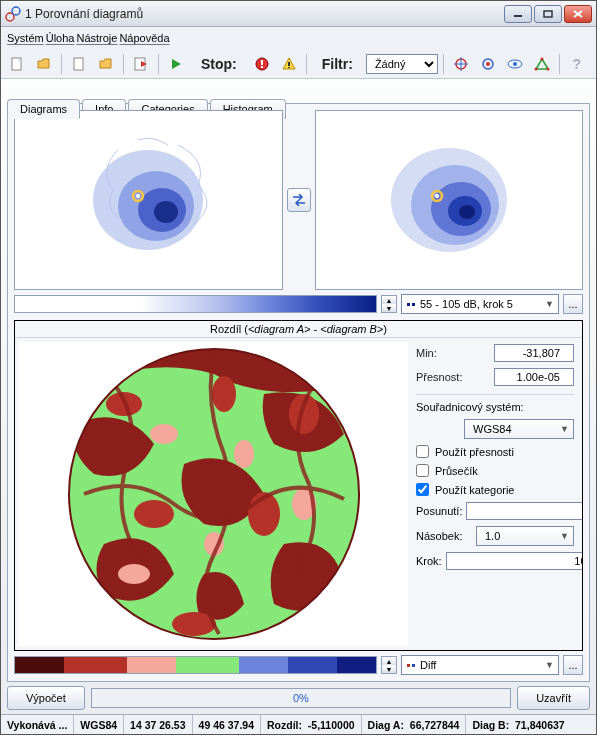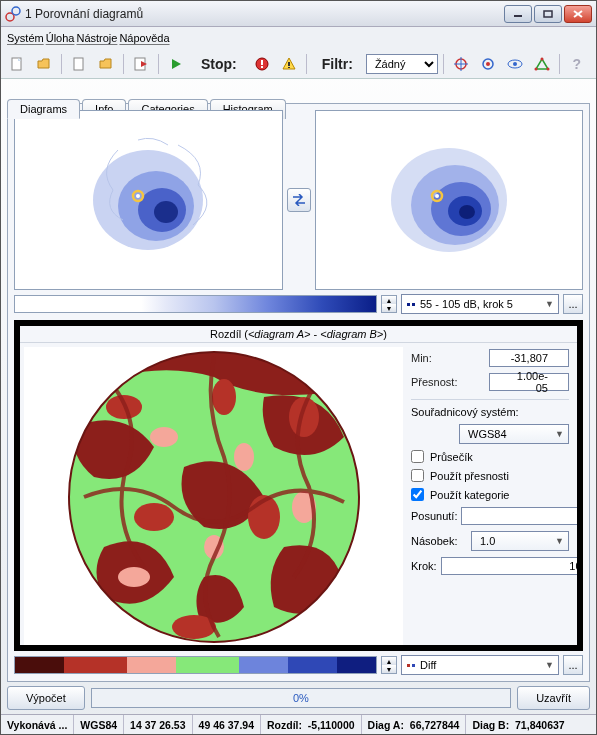--- a/index.html
+++ b/index.html
@@ -121,21 +121,21 @@
     justify-content: space-between;
   }
   .dotbtn {
     width: 20px; height: 20px; border:1px solid #8fa0b8;
     background: linear-gradient(#fff,#dde4ee);
     display:flex;align-items:center;justify-content:center;
     font-size: 11px;
   }
   .diffsection {
     flex:1; margin-top:6px;
-    border: 6px solid #000000;
+    border: 1px solid #000000;
     display: flex; flex-direction: column;
     background: #f4f6fa;
     overflow:hidden;
   }
   .diffheader {
     text-align:center; font-size:11px; padding:2px;
     border-bottom: 1px solid #d0d6e0;
   }
   .diffheader i { font-style: italic; }
   .diffbody { flex:1; display:flex; }
@@ -146,21 +146,21 @@
   }
   .sidepanel {
     width: 170px; padding: 6px 8px 6px 4px;
     display:flex; flex-direction:column; gap:6px;
     font-size:11px;
   }
   .frow { display:flex; align-items:center; justify-content:space-between; gap:4px;}
   .frow label { color:#222; }
   .valbox {
     width: 80px; height: 18px; border:1px solid #7a8aaa;
-    background:#fff; text-align:right; padding:0 20px; font-size:11px;
+    background:#fff; text-align:right; padding:0 13px; font-size:11px;
     display:flex; align-items:center; justify-content:flex-end;
   }
   .fullselect {
     width: 100%; height:20px; border:1px solid #7a8aaa;
     background:linear-gradient(#fff,#eef2f8);
     display:flex;align-items:center;justify-content:space-between;
     padding:0 4px 0 8px; font-size:11px;
   }
   .fullselect.indent { width: 110px; margin-left:auto;}
   .chk { display:flex; align-items:center; gap:6px; }
@@ -463,25 +463,25 @@
                 <div class="valbox">1.00e-05</div>
               </div>
             <div style="border-top:1px solid #cfd6e2;margin-top:2px;"></div>
             <label>Souřadnicový systém:</label>
             <div class="fullselect indent">
               <span>WGS84</span>
               <span class="caret">▼</span>
             </div>
             <div class="chk">
                 <input type="checkbox" style="">
-                <span>Průsečík</span>
+                <span>Použít přesnosti</span>
               </div>
             <div class="chk">
                 <input type="checkbox" style="">
-                <span>Použít přesnosti</span>
+                <span>Průsečík</span>
               </div>
             <div class="chk">
                 <input type="checkbox" checked="" style="">
                 <span>Použít kategorie</span>
               </div>
             <div class="inputrow">
                 <label style="width:56px;">Posunutí:</label>
                 <input class="textin" value="0,00" style="">
               </div>
             <div class="inputrow">

